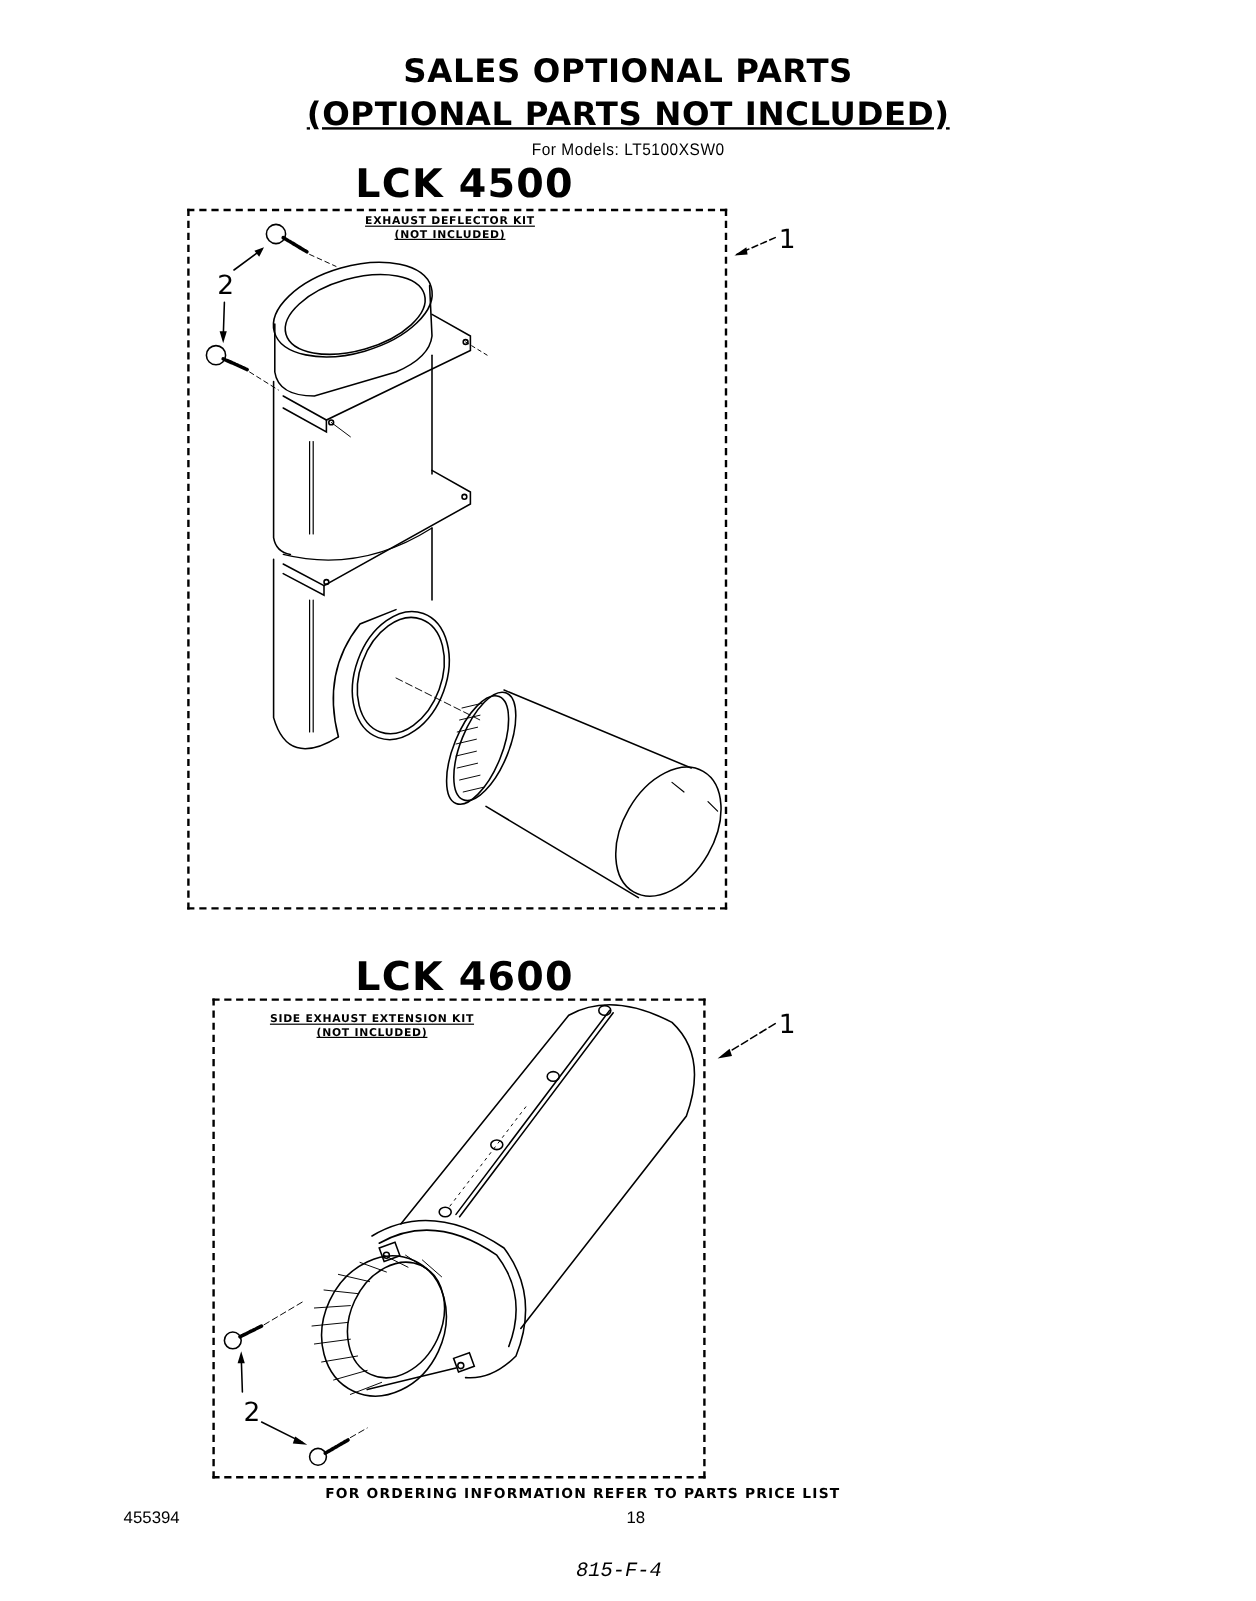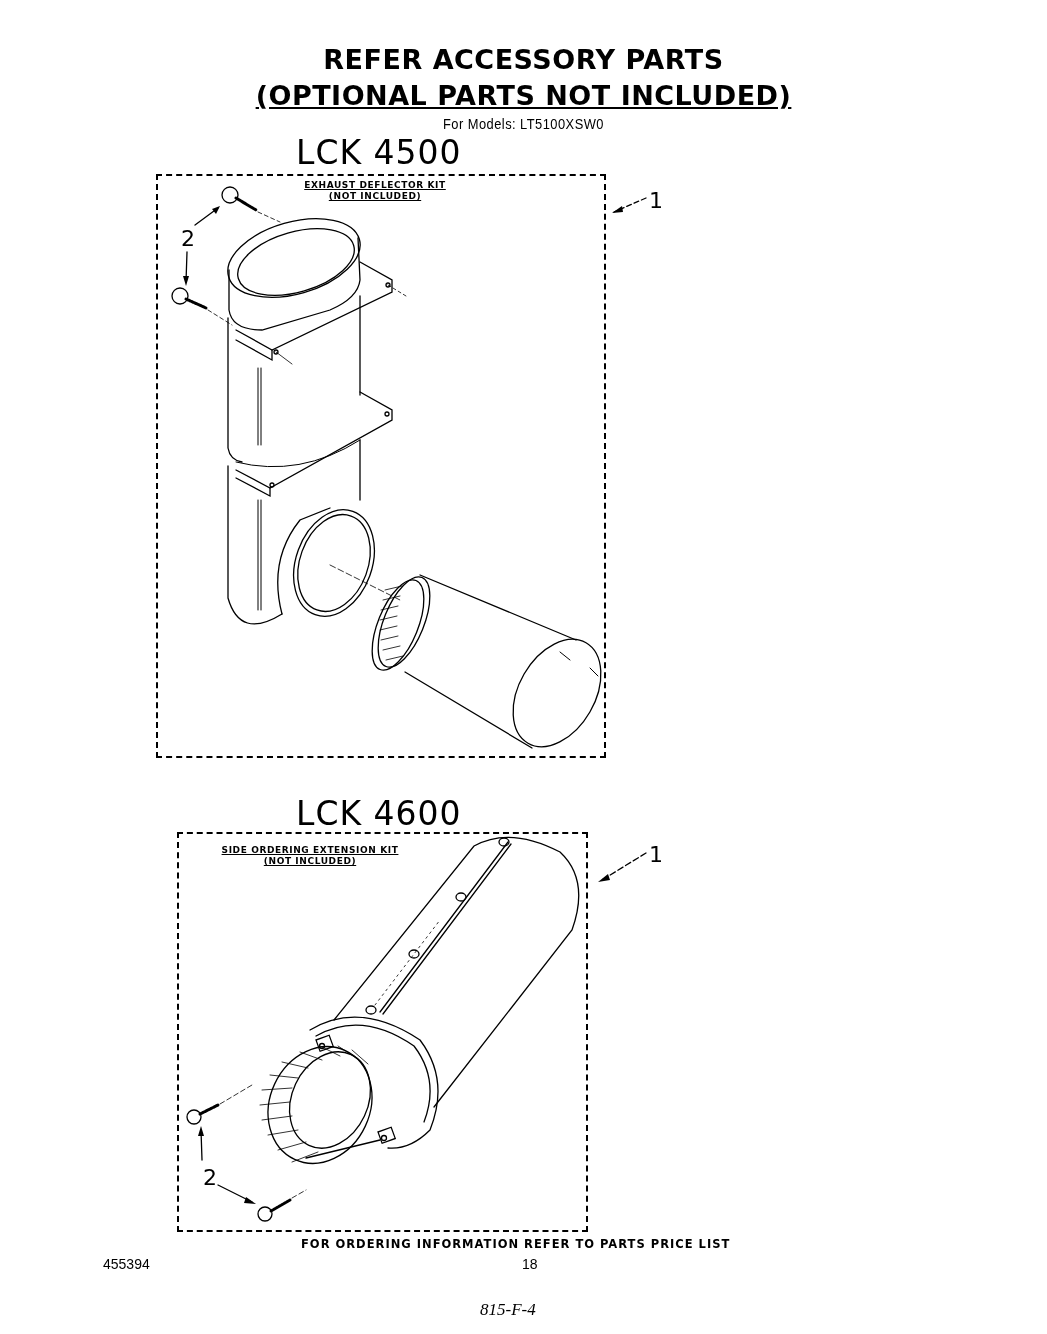--- a/index.html
+++ b/index.html
@@ -8,54 +8,54 @@
     font-family: "DejaVu Sans", sans-serif; color: #000;
   }
   .abs { position: absolute; }
   .title {
     left: 0; width: 1047px; text-align: center;
     font-family: "DejaVu Sans", sans-serif; font-weight: bold; letter-spacing: 0.5px;
   }
   #t1 { top: 44px; font-size: 27px; }
   #t2 { top: 80px; font-size: 27px; text-decoration: underline; }
   #models { top: 116px; font-size: 14px; font-family: "Liberation Sans", sans-serif; font-weight: normal; transform: scaleX(0.92); }
-  .kit-name { font-family: "DejaVu Sans", sans-serif; font-weight: normal; font-size: 33px; letter-spacing: 1px; text-align: center; }
+  .kit-name { font-family: "DejaVu Sans", sans-serif; font-weight: bold; font-size: 33px; letter-spacing: 1px; text-align: center; }
   #kit1-name { left: 296px; top: 133px; }
   #kit2-name { left: 296px; top: 783px; margin-top: 11px; }
   .kit-box { border: 2px dashed #000; }
   #kit1-box { left: 156px; top: 174px; width: 446px; height: 580px; }
   #kit2-box { left: 177px; top: 832px; width: 407px; height: 396px; }
   .kit-caption { text-align: center; font-size: 9px; font-weight: bold; letter-spacing: 0.6px; line-height: 11px; text-decoration: underline; }
   #kit1-caption { left: 300px; top: 180px; width: 150px; }
   #kit2-caption { left: 210px; top: 845px; width: 200px; }
   svg.drawing { position: absolute; left: 0; top: 0; }
   .callout { font-family: "DejaVu Sans", sans-serif; font-size: 22px; }
-  #order-note { left: 301px; top: 1237px; font-size: 11.5px; font-weight: bold; letter-spacing: 1px; }
+  #order-note { left: 271px; top: 1237px; font-size: 11.5px; font-weight: bold; letter-spacing: 1px; }
   #doc-number { left: 103px; top: 1256px; font-size: 14px; font-family: "Liberation Sans", sans-serif; }
   #page-number { left: 522px; top: 1256px; font-size: 14px; font-family: "Liberation Sans", sans-serif; text-align: center; }
-  #handwritten { left: 480px; top: 1300px; font-size: 17px; font-style: italic; font-family: Liberation Serif, serif; }
+  #handwritten { left: 480px; top: 1300px; font-size: 17px; font-style: italic; font-family: Liberation Mono, monospace; }
 </style>
 </head>
 <body>
 
-<div class="abs title" id="t1">REFER ACCESSORY PARTS</div>
+<div class="abs title" id="t1">SALES OPTIONAL PARTS</div>
 <div class="abs title" id="t2">(OPTIONAL PARTS NOT INCLUDED)</div>
 <div class="abs title" id="models">For Models: LT5100XSW0</div>
 
 <div class="abs kit-name" id="kit1-name">LCK 4500</div>
 <div class="abs kit-box" id="kit1-box"></div>
 <div class="abs kit-caption" id="kit1-caption">
   <div>EXHAUST DEFLECTOR KIT</div>
   <div>(NOT INCLUDED)</div>
 </div>
 
 <div class="abs kit-name" id="kit2-name">LCK 4600</div>
 <div class="abs kit-box" id="kit2-box"></div>
 <div class="abs kit-caption" id="kit2-caption">
-  <div>SIDE ORDERING EXTENSION KIT</div>
+  <div>SIDE EXHAUST EXTENSION KIT</div>
   <div>(NOT INCLUDED)</div>
 </div>
 
 <svg class="drawing" width="1047" height="1334" viewBox="0 0 1047 1334" fill="none" stroke="#000" stroke-width="1.3" stroke-linecap="round">
 
   <g>
 
     <ellipse cx="294" cy="258" rx="68" ry="36" transform="rotate(-16 294 258)"></ellipse>
     <ellipse cx="296" cy="262" rx="60" ry="30" transform="rotate(-16 296 262)"></ellipse>
 

